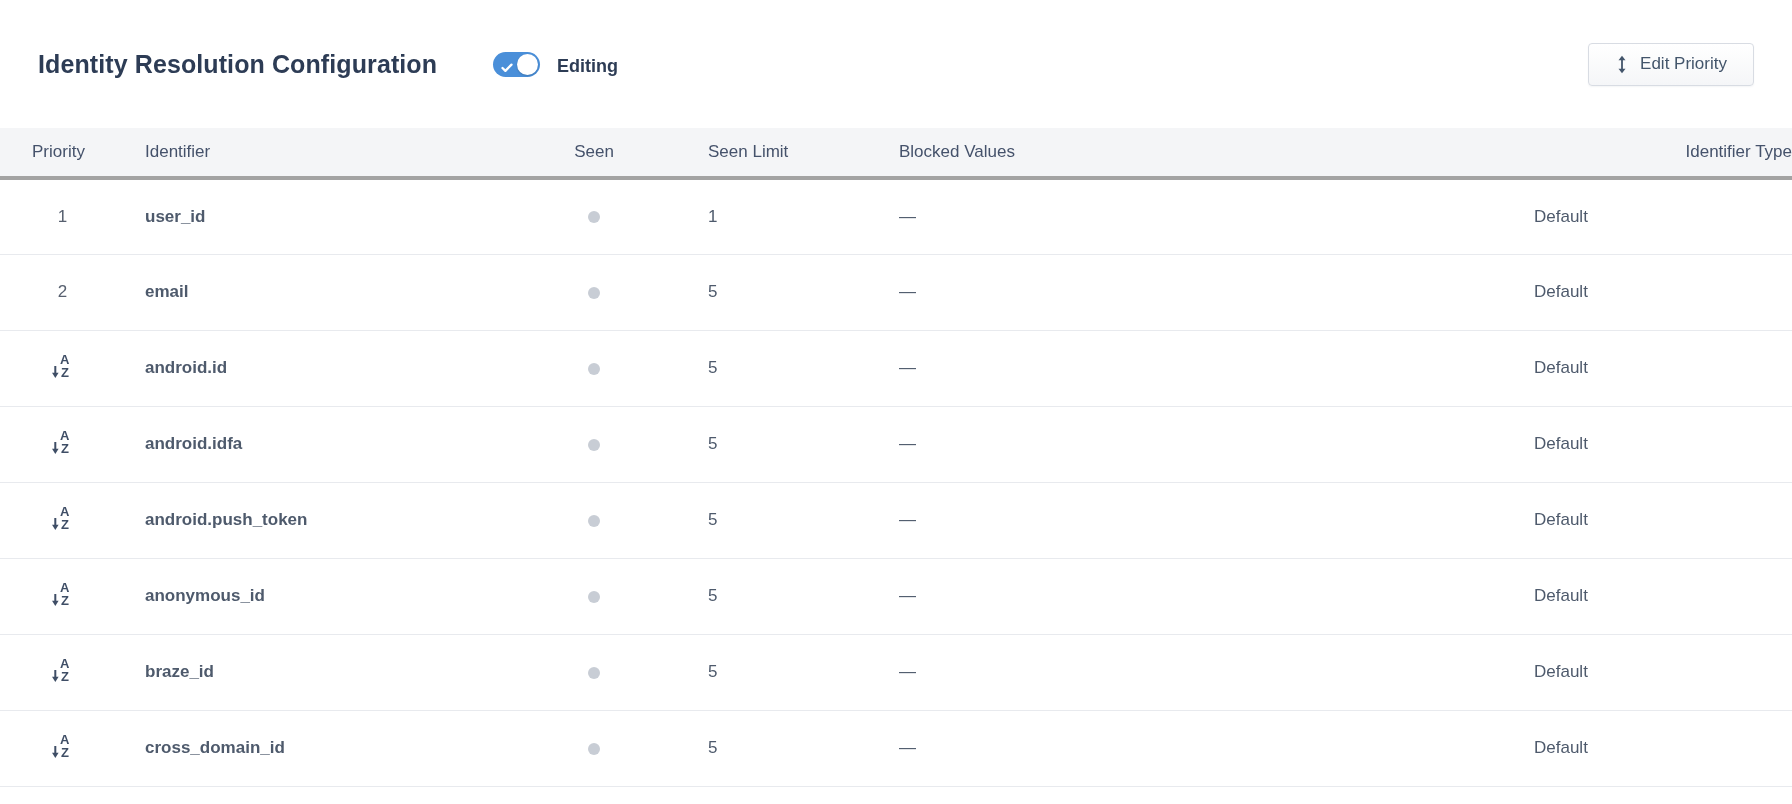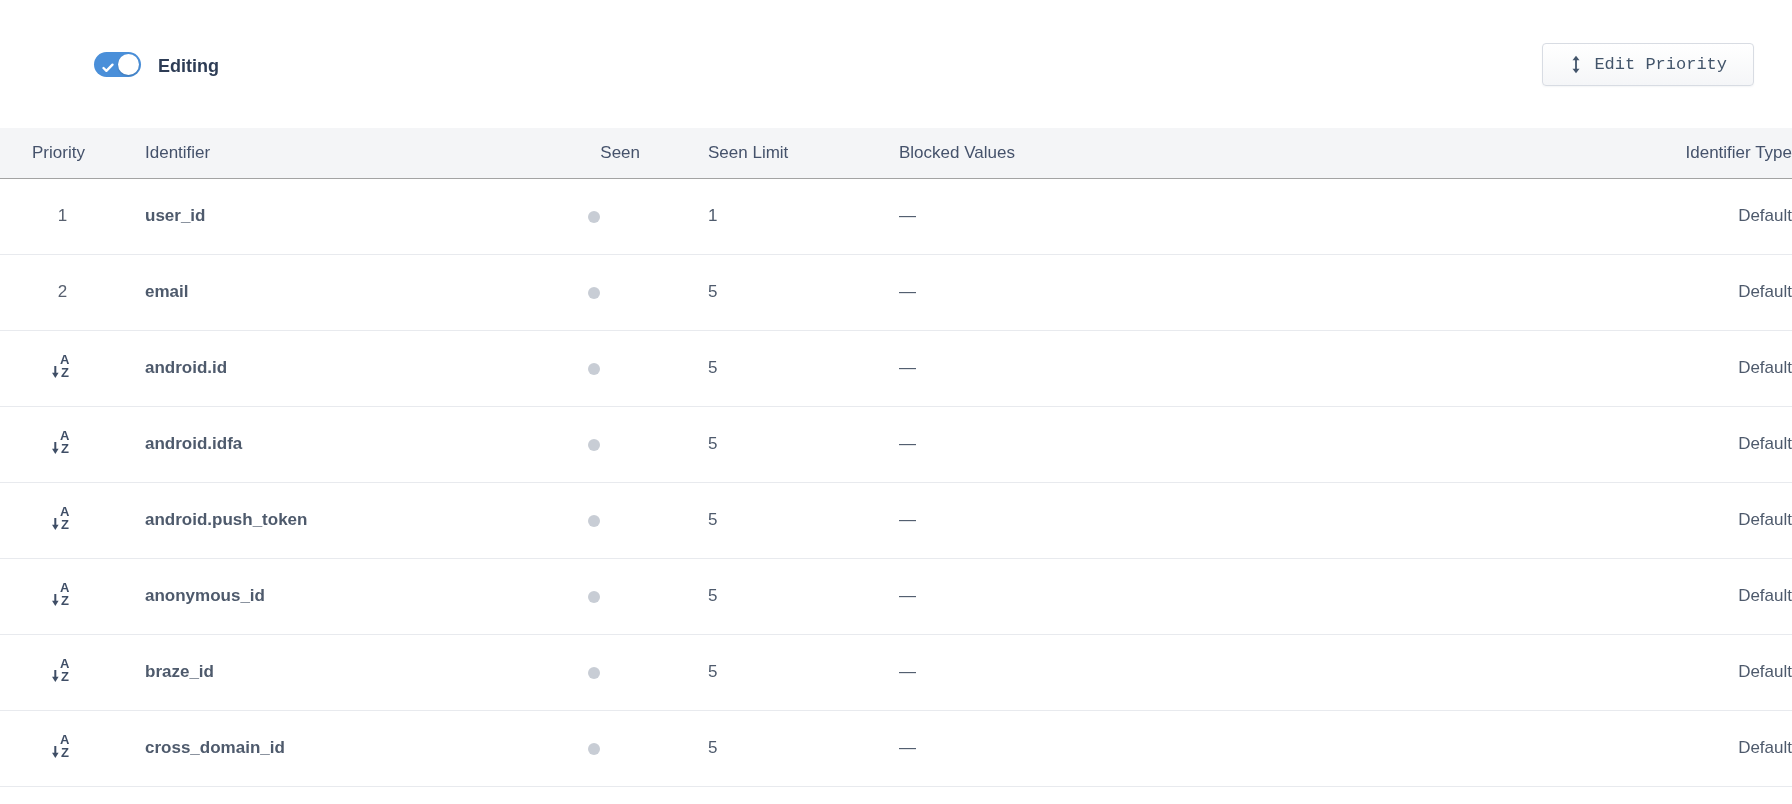--- a/index.html
+++ b/index.html
@@ -56,21 +56,20 @@
   .toggle-label {
     margin-left: 17px;
     font-size: 18px;
     font-weight: 600;
     color: #2d3c55;
   }
   .actions {
     margin-left: auto;
     display: flex;
     gap: 15px;
-    font-family: Liberation Mono, monospace;
   }
   .btn {
     display: inline-flex;
     align-items: center;
     gap: 11px;
     height: 43px;
     padding: 0 26px;
     background: linear-gradient(180deg, #ffffff 0%, #f5f6f8 100%);
     border: 1px solid #d8dce3;
     border-radius: 4px;
@@ -91,56 +90,57 @@
   }
   .id-table thead tr {
     background: #f4f5f7;
     height: 50px;
   }
   .id-table th {
     font-size: 17px;
     font-weight: 400;
     color: #45526b;
     text-align: left;
-    border-bottom: 1px solid #a3a3a3;
+    border-bottom: 4px solid #a3a3a3;
   }
   .id-table tbody tr {
     height: 76px;
     background: #ffffff;
   }
   .id-table td {
     font-size: 17px;
     color: #4e5a6c;
     border-bottom: 1px solid #e8eaee;
     vertical-align: middle;
   }
   
   .c-priority { text-align: center; }
   th.c-priority { text-align: left; padding-left: 32px; }
   .c-identifier { padding-left: 20px; font-weight: bold; }
   .c-seen { text-align: center; }
   .c-limit { padding-left: 68px; }
   .c-blocked { padding-left: 19px; }
-  .c-type { text-align: right; }
+  .c-type { text-align: left; }
 
   .priority-num { color: #57606f; }
   .seen-dot {
     display: inline-block;
     width: 12px;
     height: 12px;
     border-radius: 50%;
     background: #c8cdd5;
     vertical-align: middle;
   }
   .sort-icon { display: inline-block; line-height: 0; }
 </style>
 </head>
 <body>
 
 <div class="topbar">
+  <h1 class="page-title">Identity Resolution Configuration</h1>
 
   <div class="toggle-group">
     <div class="toggle" role="switch" aria-checked="true">
       <span class="check-icon">
         <svg width="12" height="10" viewBox="0 0 12 10">
           <path d="M1.5 5 L4.4 7.9 L10.5 1.6" fill="none" stroke="#ffffff" stroke-width="2.3" stroke-linecap="round" stroke-linejoin="round"></path>
         </svg>
       </span>
       <span class="knob"></span>
     </div>
@@ -167,21 +167,21 @@
     <col style="width:423px">
     <col style="width:92px">
     <col style="width:240px">
     <col style="width:654px">
     <col style="width:258px">
   </colgroup>
   <thead>
     <tr>
       <th class="c-priority">Priority</th>
       <th class="c-identifier">Identifier</th>
-      <th class="c-seen" style="text-align:right">Seen</th>
+      <th class="c-seen" style="text-align:center">Seen</th>
       <th class="c-limit">Seen Limit</th>
       <th class="c-blocked">Blocked Values</th>
       <th class="c-type" style="text-align:right">Identifier Type</th>
     </tr>
   </thead>
   <tbody id="table-body">
 
   <tr>
         <td class="c-priority"><span class="priority-num">1</span></td>
         <td class="c-identifier">user_id</td>

